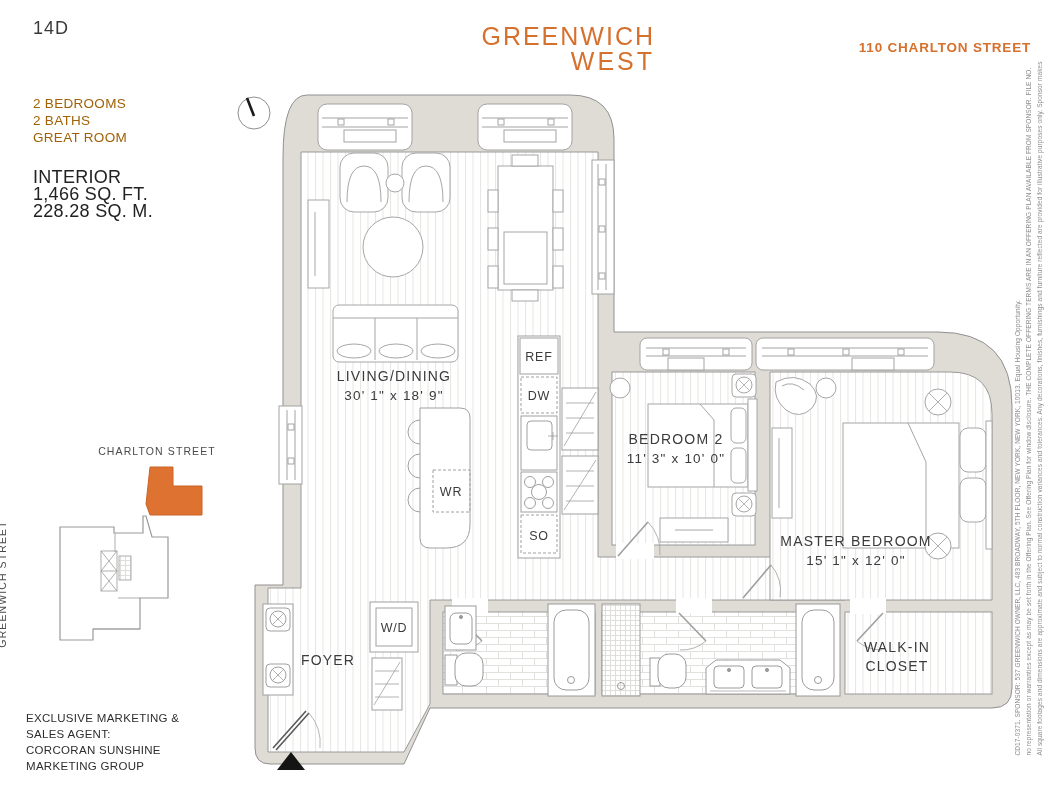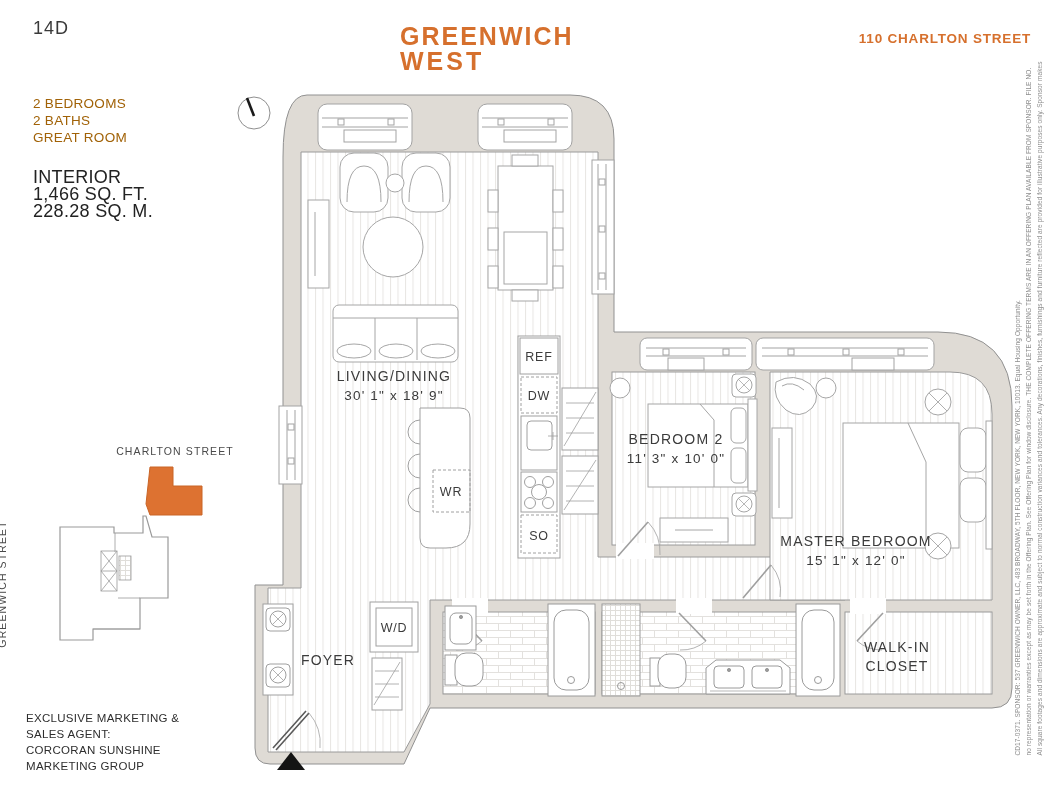--- a/index.html
+++ b/index.html
@@ -5,30 +5,30 @@
   html,body{margin:0;padding:0;}
   body{
     width:1053px;height:800px;position:relative;overflow:hidden;
     background:#ffffff;
     font-family:"Liberation Sans", sans-serif;
     color:#3b3b3b;
   }
   .abs{position:absolute;}
   
   .unit-no{left:33px;top:18px;font-size:18px;letter-spacing:1px;color:#3a3a3a;}
-  .logo{left:400px;top:24px;width:255px;text-align:left;color:#d6702d;font-weight:bold;line-height:1.0;}
+  .logo{left:400px;top:24px;width:255px;text-align:right;color:#d6702d;font-weight:normal;line-height:1.0;}
   .logo .l1{font-size:25px;letter-spacing:2px;transform:scaleY(1.05);}
   .logo .l2{font-size:25px;letter-spacing:3px;transform:scaleY(1.05);}
-  .address{right:22px;top:31px;font-size:13.5px;font-weight:bold;letter-spacing:.8px;color:#d6702d;}
+  .address{right:22px;top:40px;font-size:13.5px;font-weight:bold;letter-spacing:.8px;color:#d6702d;}
   
   .features{left:33px;top:95px;font-size:13.5px;line-height:17px;letter-spacing:.3px;color:#a16207;}
   .interior{left:33px;top:169px;font-size:18px;line-height:17px;letter-spacing:.3px;color:#222;}
   .agent{left:26px;top:710px;font-size:11.5px;line-height:16px;letter-spacing:.3px;color:#2e2e2e;}
   
-  .street-top{left:92px;top:445px;width:130px;text-align:center;font-size:10.5px;letter-spacing:1.1px;color:#4a4a4a;margin-left:18px;}
+  .street-top{left:92px;top:445px;width:130px;text-align:center;font-size:10.5px;letter-spacing:1.1px;color:#4a4a4a;}
   .street-left{left:-63px;top:578px;width:130px;text-align:center;font-size:10.5px;letter-spacing:1.1px;color:#4a4a4a;
                transform:rotate(-90deg);}
   
   .disclaimer{left:688px;top:399px;width:680px;height:33px;transform:rotate(-90deg);
               font-size:6.5px;line-height:11px;color:#8d8d8d;letter-spacing:.1px;}
   .disclaimer div{white-space:nowrap;}
   svg text{font-family:"Liberation Sans", sans-serif;fill:#3b3b3b;}
   .room-label{font-size:14px;letter-spacing:1.2px;}
   .room-dims{font-size:13.5px;letter-spacing:1.2px;}
   .small-label{font-size:12.5px;letter-spacing:.8px;}

